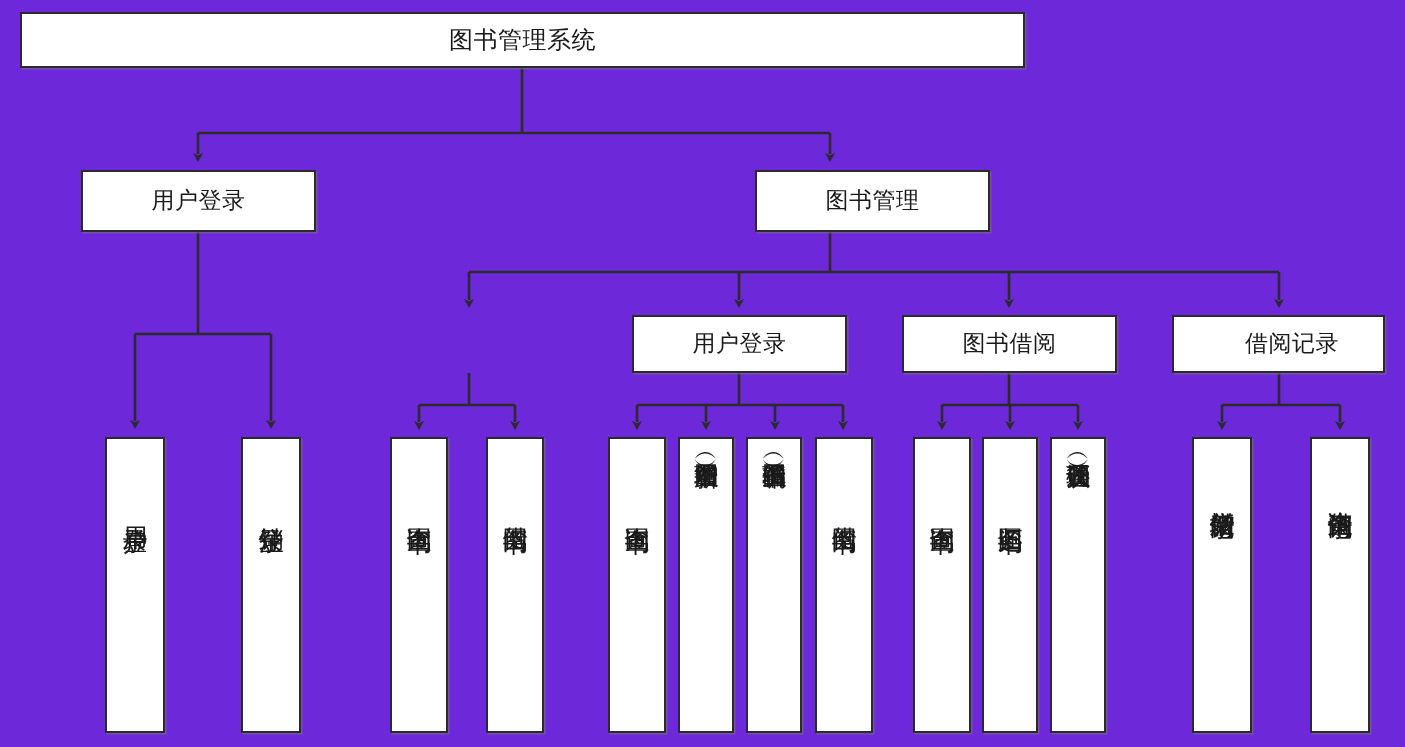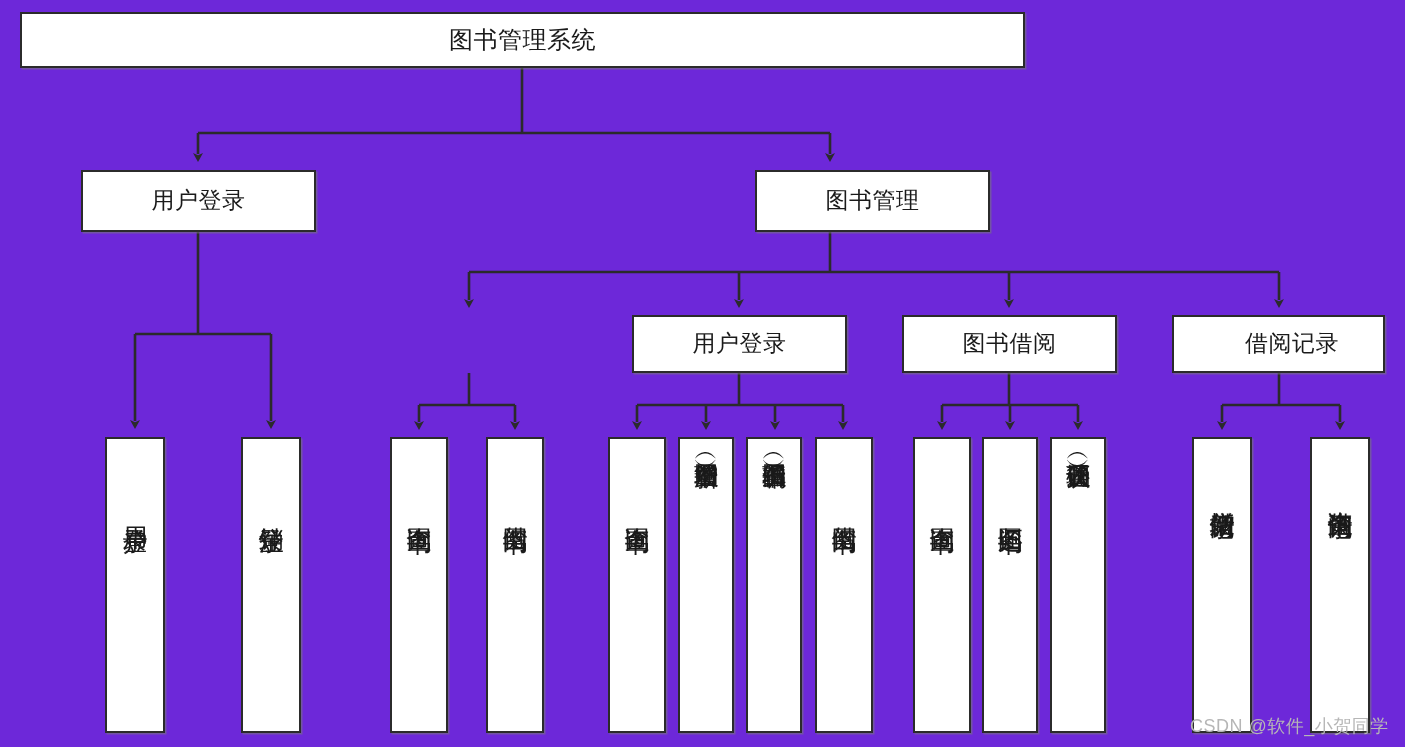--- a/index.html
+++ b/index.html
@@ -196,15 +196,14 @@
     <span class="label">确认归还（管理员）</span>
   </div>
 
   <div class="node vert mid" style="left:1192px; top:437px; width:60px; height:296px;">
     <span class="label">新增借阅记录</span>
   </div>
   <div class="node vert mid" style="left:1310px; top:437px; width:60px; height:296px;">
     <span class="label">查询借阅记录</span>
   </div>
 
-  <div class="watermark">CSDN @软件_小贺同学</div>
 
 </div>
 
 </body></html>

